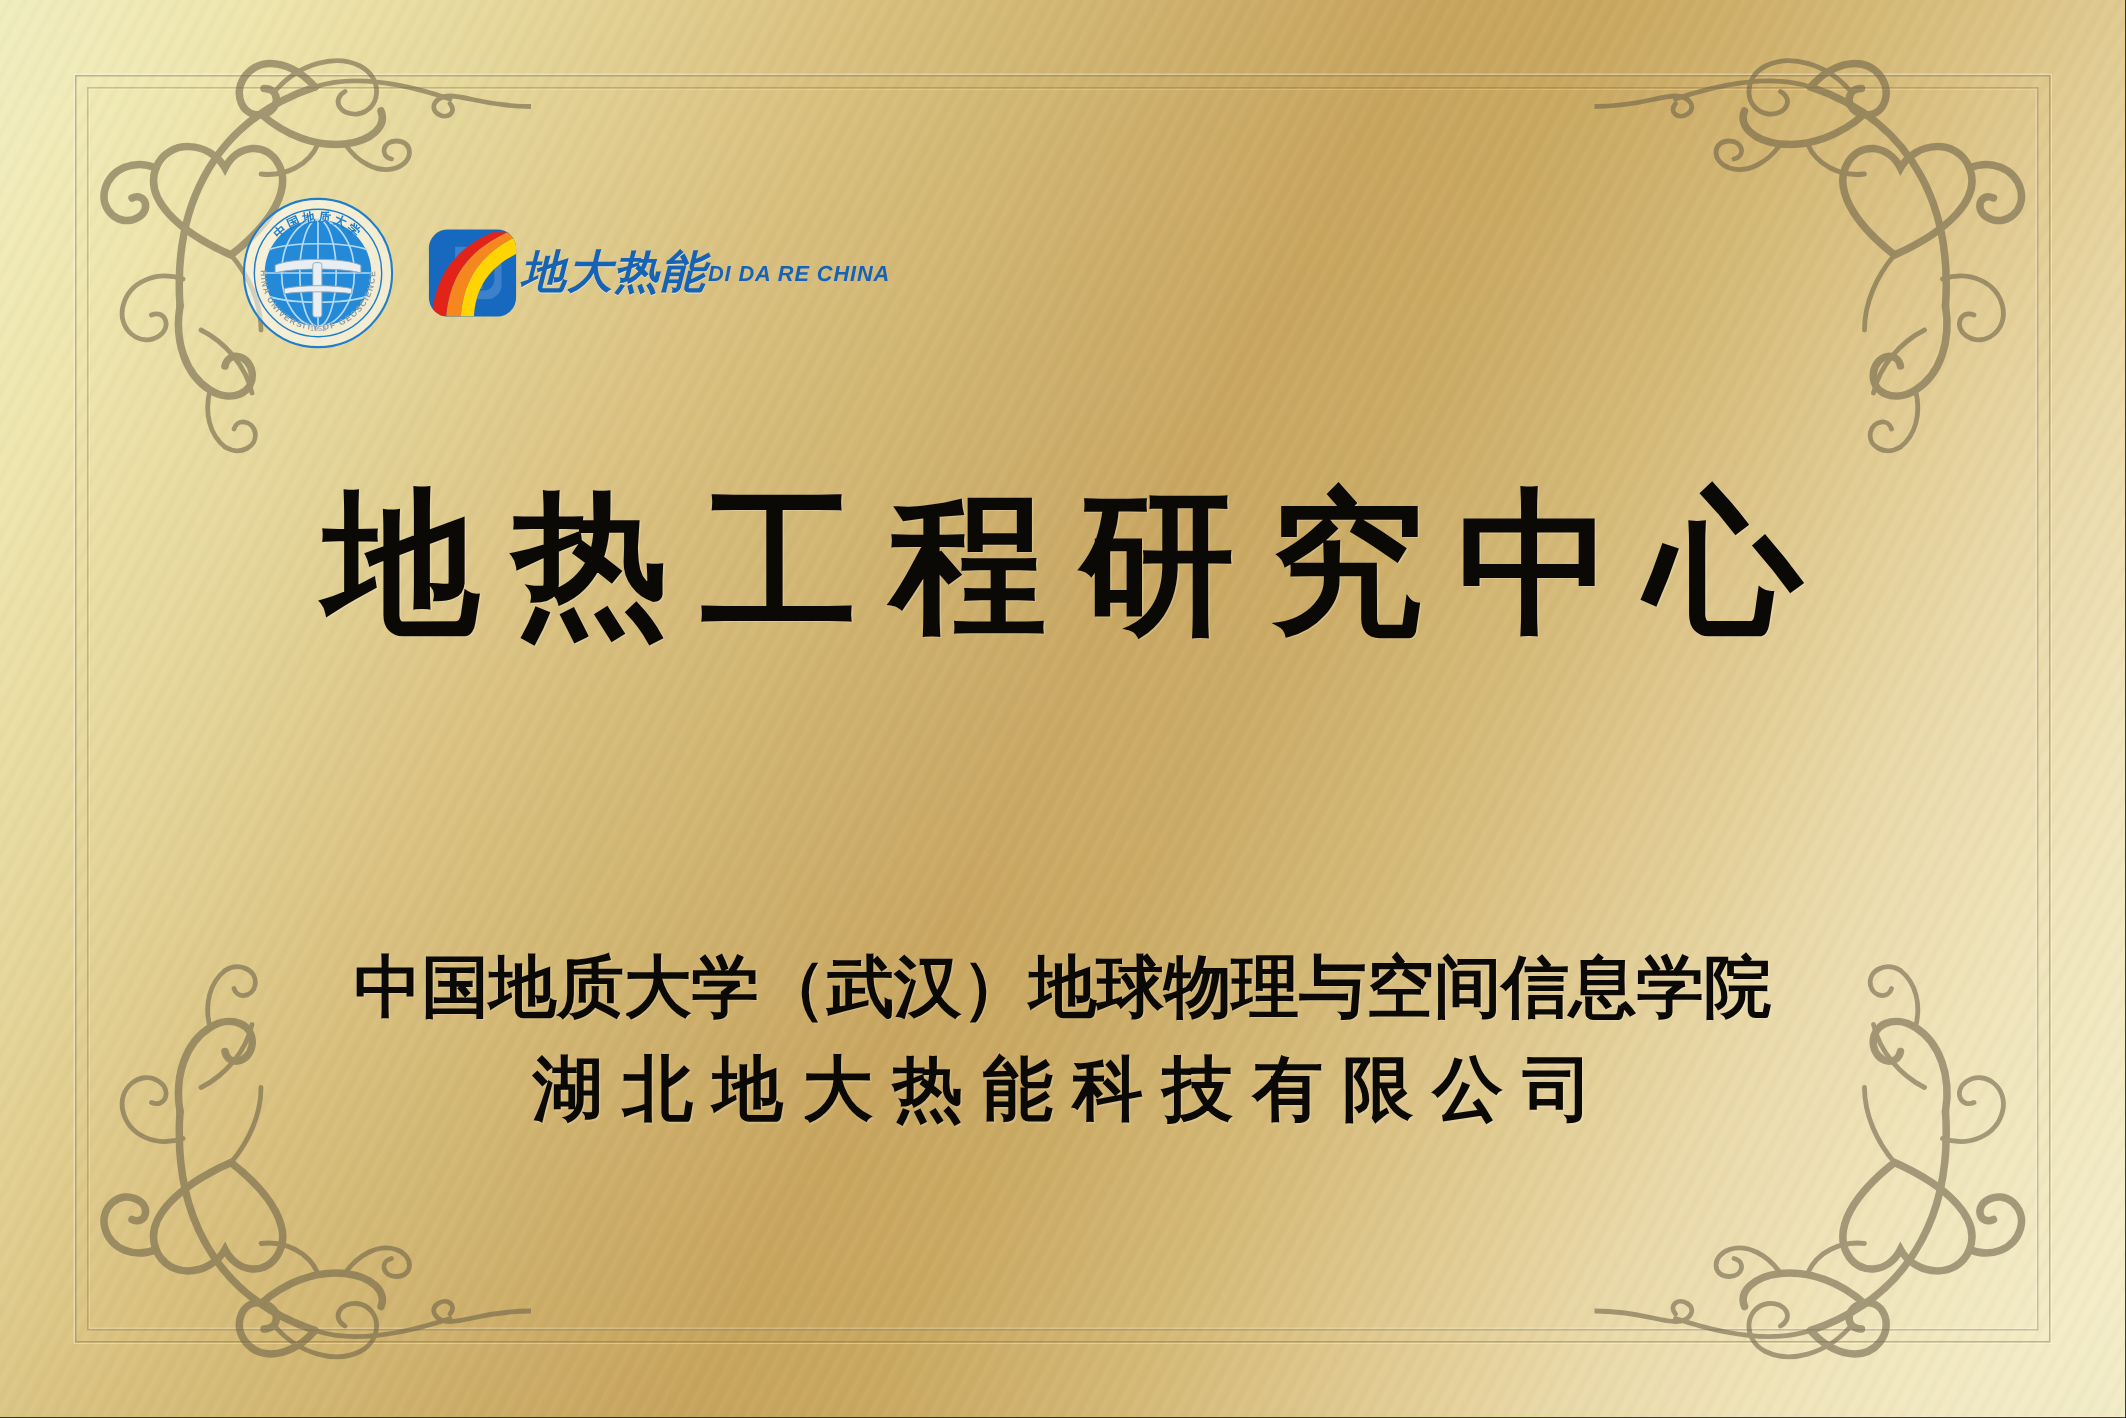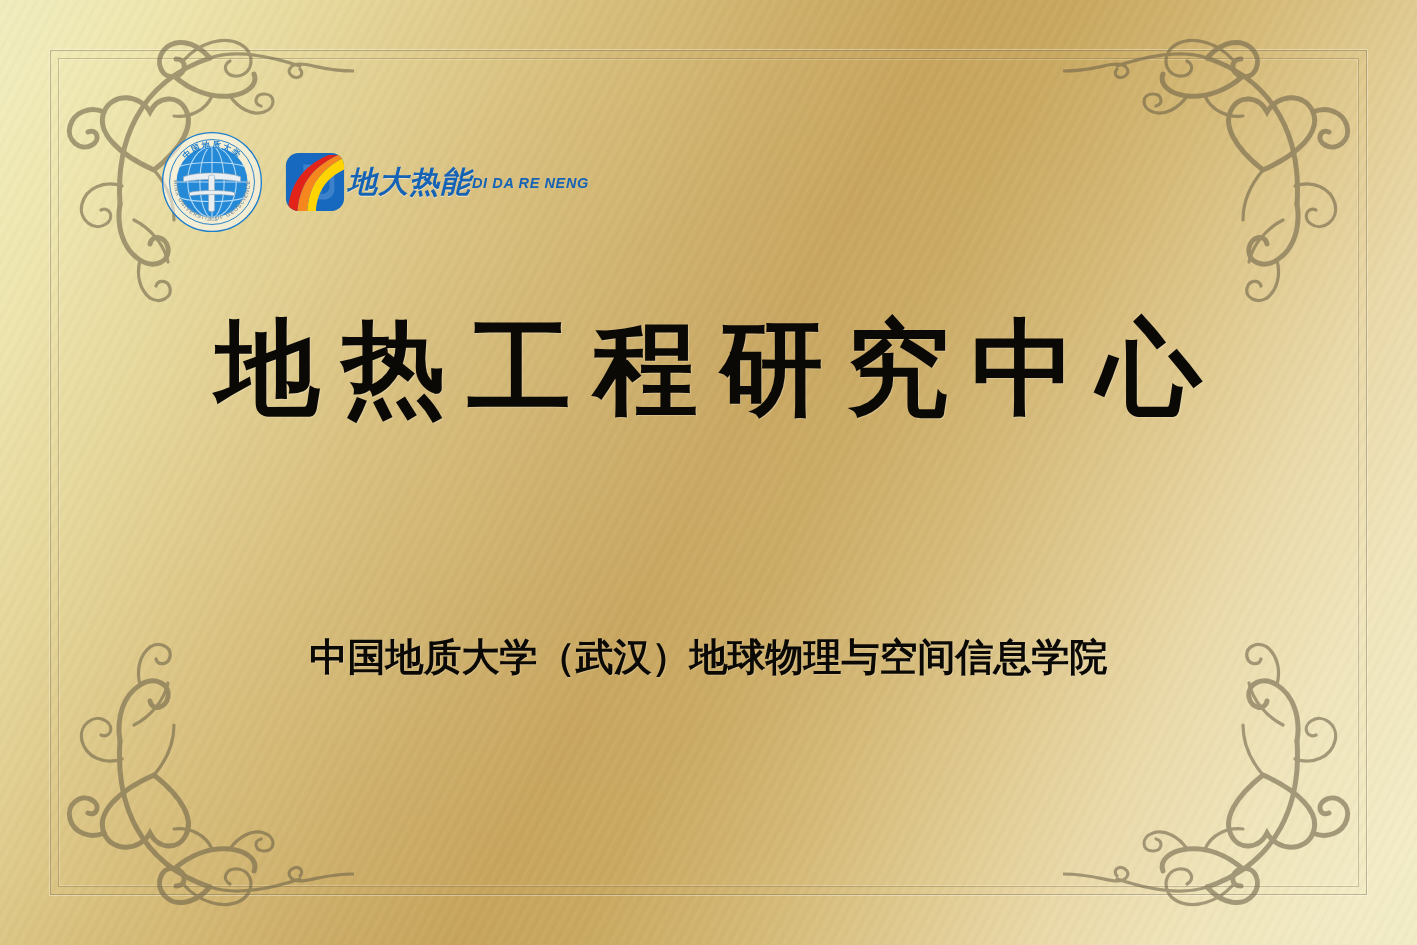--- a/index.html
+++ b/index.html
@@ -122,47 +122,48 @@
     line-height: 1;
     margin-top: 2px;
   }
 
   
   #main-title {
     position: absolute;
     left: 0; right: 0;
     top: 322px;
     text-align: center;
-    font-family: Liberation Mono, monospace;
+    font-family: Liberation Sans, sans-serif;
     font-size: 104px;
     font-weight: bold;
     color: #0b0906;
     letter-spacing: 22px;
     text-indent: 22px;
     line-height: 1.05;
     white-space: nowrap;
     text-shadow: 1px 1px 0 rgba(255,255,255,0.22);
   }
 
   
   #institution-block {
     position: absolute;
     left: 0; right: 0;
     top: 635px;
     text-align: center;
     color: #0b0906;
     font-family: "DejaVu Sans", sans-serif;
   }
   #org-line-1 {
-    font-size: 38px;
+    font-size: 45px;
     font-weight: bold;
     letter-spacing: 0px;
     line-height: 1.18;
     white-space: nowrap;
     text-shadow: 1px 1px 0 rgba(255,255,255,0.18);
+    font-family: Liberation Mono, monospace;
   }
   #org-line-2 {
     font-size: 47px;
     font-weight: bold;
     letter-spacing: 13px;
     text-indent: 13px;
     line-height: 1.25;
     margin-top: 10px;
     white-space: nowrap;
     text-shadow: 1px 1px 0 rgba(255,255,255,0.18);
@@ -323,24 +324,25 @@
           <path d="M20 14 h22 a10 10 0 0 1 10 10 v16 a10 10 0 0 1 -10 10 h-22 z" fill="#ffffff" opacity="0.16"></path>
           <path d="M26 20 h14 a7 7 0 0 1 7 7 v10 a7 7 0 0 1 -7 7 h-14 z" fill="#1769bf"></path>
           <rect x="27" y="21" width="12" height="22" fill="#2a86de" opacity="0.85"></rect>
 
           <path d="M4 62 C6 36 18 16 46 4 L56 4 C26 18 16 38 14 62 Z" fill="#e2231a"></path>
           <path d="M14 62 C16 38 26 18 56 4 L64 6 C34 20 26 40 24 62 Z" fill="#f6871f"></path>
           <path d="M24 62 C26 40 34 20 64 6 L64 18 C42 28 34 44 33 62 Z" fill="#ffd400"></path>
         </g>
       </svg>
       <div id="company-name-cn">地大热能</div>
-      <div id="company-name-py">DI DA RE NENG</div>
+      <div id="company-name-py">DI DA RE CHINA</div>
     </div>
 
   </div>
 
   <div id="main-title">地热工程研究中心</div>
 
   <div id="institution-block">
     <div id="org-line-1">中国地质大学（武汉）地球物理与空间信息学院</div>
+    <div id="org-line-2">湖北地大热能科技有限公司</div>
   </div>
 
 </div>
 
 </body></html>

